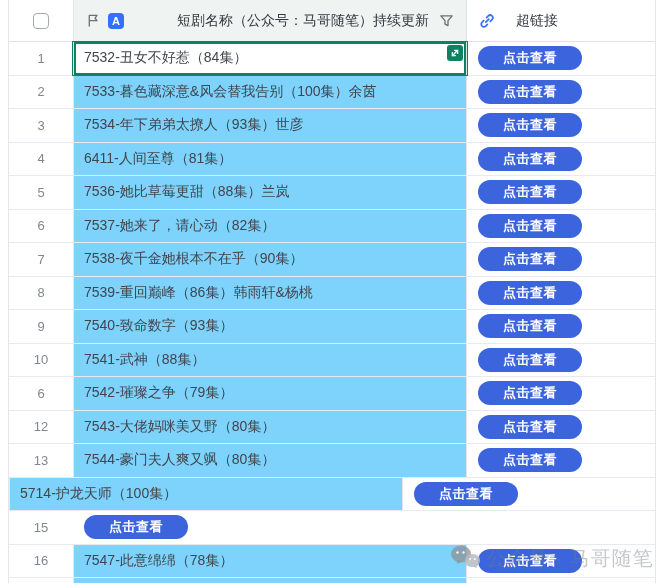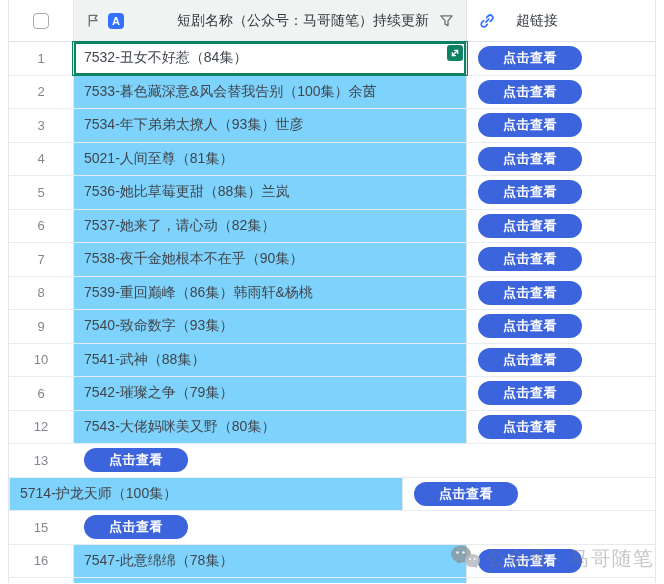--- a/index.html
+++ b/index.html
@@ -121,21 +121,21 @@
       <span class="name-text">7534-年下弟弟太撩人（93集）世彦</span>
     </div>
     <div class="cell col-link">
       <button class="view-btn">点击查看</button>
     </div>
   </div>
 
   <div class="row">
     <div class="cell col-num">4</div>
     <div class="cell col-name">
-      <span class="name-text">5021-人间至尊（81集）</span>
+      <span class="name-text">6411-人间至尊（81集）</span>
     </div>
     <div class="cell col-link">
       <button class="view-btn">点击查看</button>
     </div>
   </div>
 
   <div class="row">
     <div class="cell col-num">5</div>
     <div class="cell col-name">
       <span class="name-text">7536-她比草莓更甜（88集）兰岚</span>
@@ -210,20 +210,23 @@
     <div class="cell col-name">
       <span class="name-text">7543-大佬妈咪美又野（80集）</span>
     </div>
     <div class="cell col-link">
       <button class="view-btn">点击查看</button>
     </div>
   </div>
 
   <div class="row">
     <div class="cell col-num">13</div>
+    <div class="cell col-name">
+      <span class="name-text">7544-豪门夫人爽又飒（80集）</span>
+    </div>
     <div class="cell col-link">
       <button class="view-btn">点击查看</button>
     </div>
   </div>
 
   <div class="row">
     <div class="cell col-name">
       <span class="name-text">5714-护龙天师（100集）</span>
     </div>
     <div class="cell col-link">

